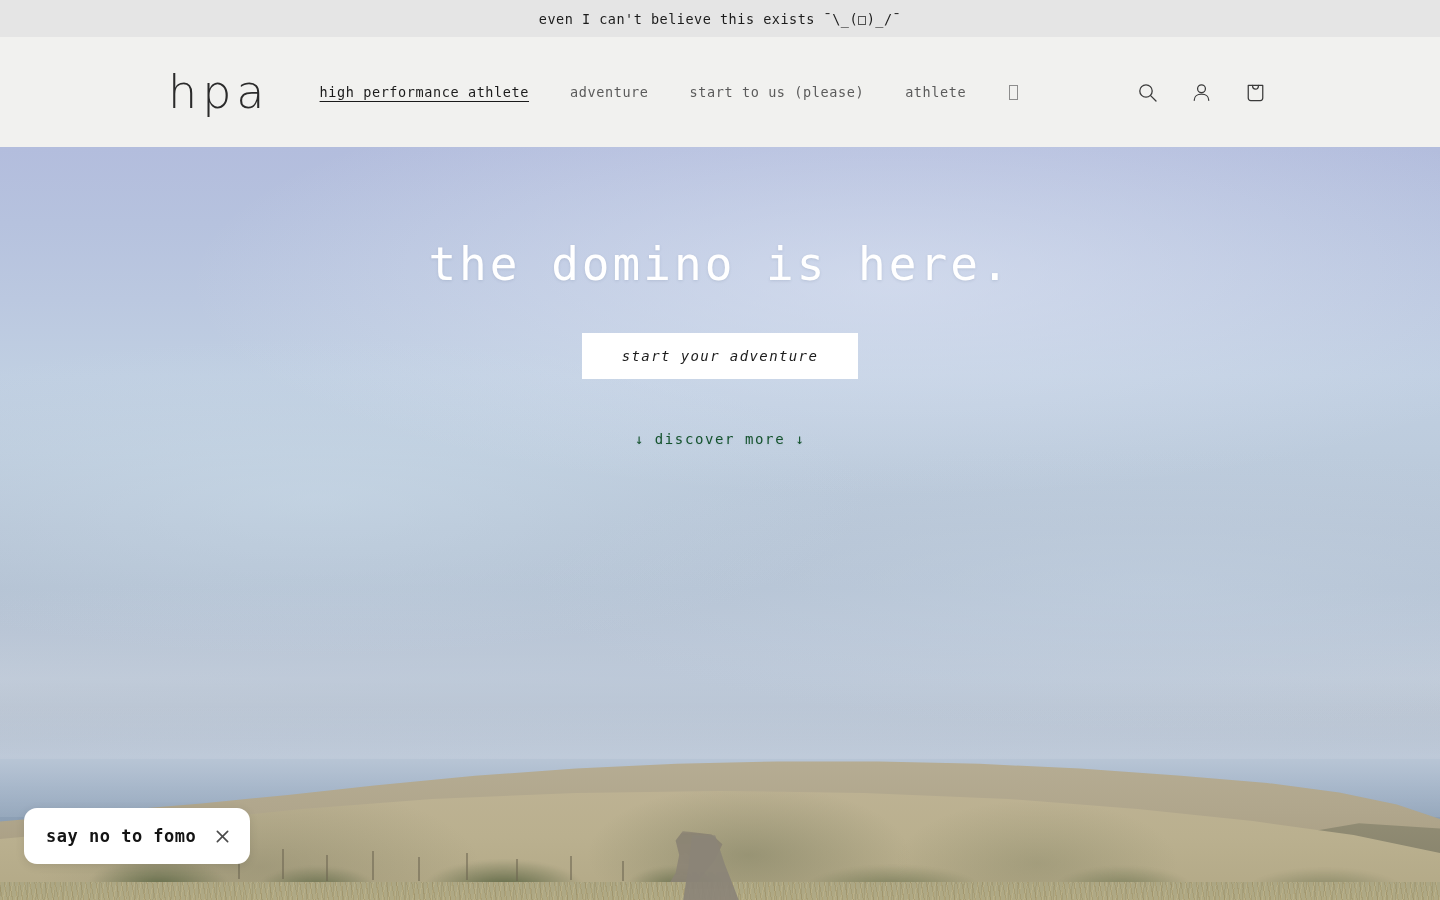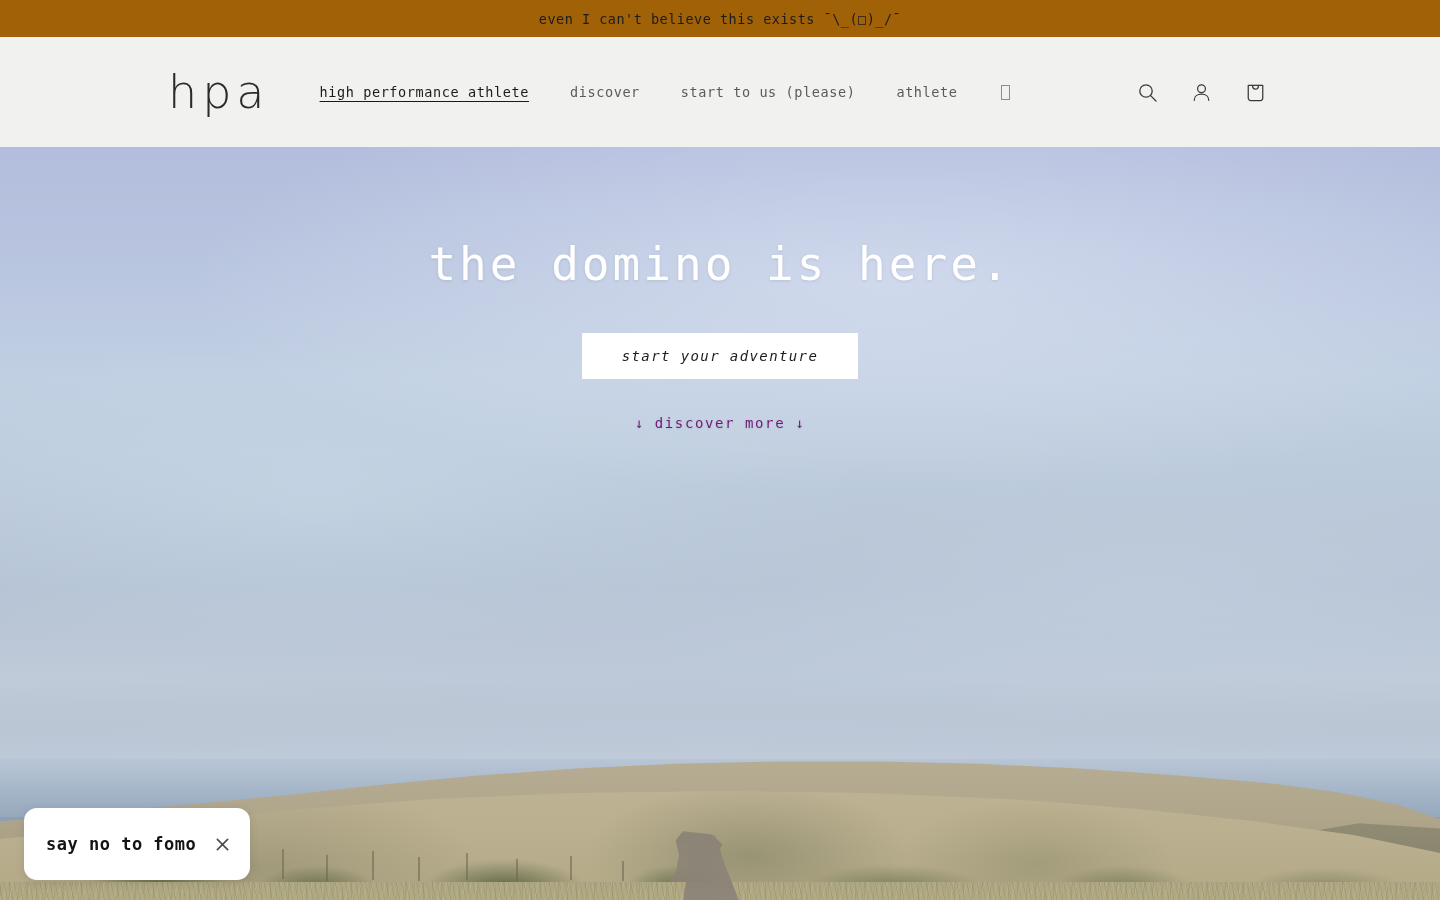--- a/index.html
+++ b/index.html
@@ -6,21 +6,21 @@
   html, body {
     width:1440px; height:900px; overflow:hidden;
     font-family:"DejaVu Sans Mono","Liberation Mono",monospace;
     background:#ffffff;
   }
   #page { position:relative; width:1440px; height:900px; overflow:hidden; }
 
   
   .announce {
     height:37px; width:100%;
-    background:#a16207;
+    background:#e5e5e5;
     display:flex; align-items:center; justify-content:center;
     font-size:13.5px; letter-spacing:.5px; color:#1c1c1c;
     font-family:"DejaVu Sans Mono","Liberation Mono",monospace;
   }
 
   
   .header {
     height:110px; width:100%;
     background:#f1f1ef;
     display:flex; align-items:center;
@@ -178,31 +178,31 @@
   }
   .hero-btn {
     margin-top:42px;
     background:#ffffff; border:none; border-radius:0;
     padding:0 40px; height:46px;
     font-size:14px; letter-spacing:1.4px; color:#1c1c1c; cursor:pointer;
     font-family:"DejaVu Sans Mono","Liberation Mono",monospace;
     font-style:italic;
   }
   .hero-scroll {
-    margin-top:36px;
-    font-size:14px; letter-spacing:1.6px; color:#701a75; cursor:pointer;
+    margin-top:52px;
+    font-size:14px; letter-spacing:1.6px; color:#14532d; cursor:pointer;
     font-family:"DejaVu Sans Mono","Liberation Mono",monospace;
     text-shadow:0 1px 2px rgba(90,105,135,.15);
   }
 
   
   .toast {
     position:absolute; left:24px; top:808px;
     background:#ffffff; border-radius:13px;
-    height:72px; display:flex; align-items:center;
+    height:56px; display:flex; align-items:center;
     padding:0 18px 0 22px; gap:16px;
     box-shadow:0 2px 10px rgba(0,0,0,.10);
   }
   .toast-text {
     font-size:17px; font-weight:700; letter-spacing:.5px; color:#141414;
     font-family:"DejaVu Sans Mono","Liberation Mono",monospace;
     white-space:nowrap;
   }
   .toast-close {
     background:none; border:none; cursor:pointer;
@@ -217,21 +217,21 @@
 
   <div class="announce">
     <span>even I can't believe this exists ¯\_(□)_/¯</span>
   </div>
 
   <div class="header">
     <div class="logo">hpa</div>
 
     <nav class="nav">
       <a href="#" class="active">high performance athlete</a>
-      <a href="#">discover</a>
+      <a href="#">adventure</a>
       <a href="#">start to us (please)</a>
       <a href="#">athlete</a>
       <span class="tofu"></span>
     </nav>
 
     <div class="header-actions">
       <button class="icon-btn" aria-label="Search">
         <svg width="21" height="21" viewBox="0 0 21 21" fill="none" stroke="currentColor" stroke-width="1.3">
           <circle cx="9" cy="9" r="6.2"></circle>
           <line x1="13.6" y1="13.6" x2="19" y2="19" stroke-linecap="round"></line>

